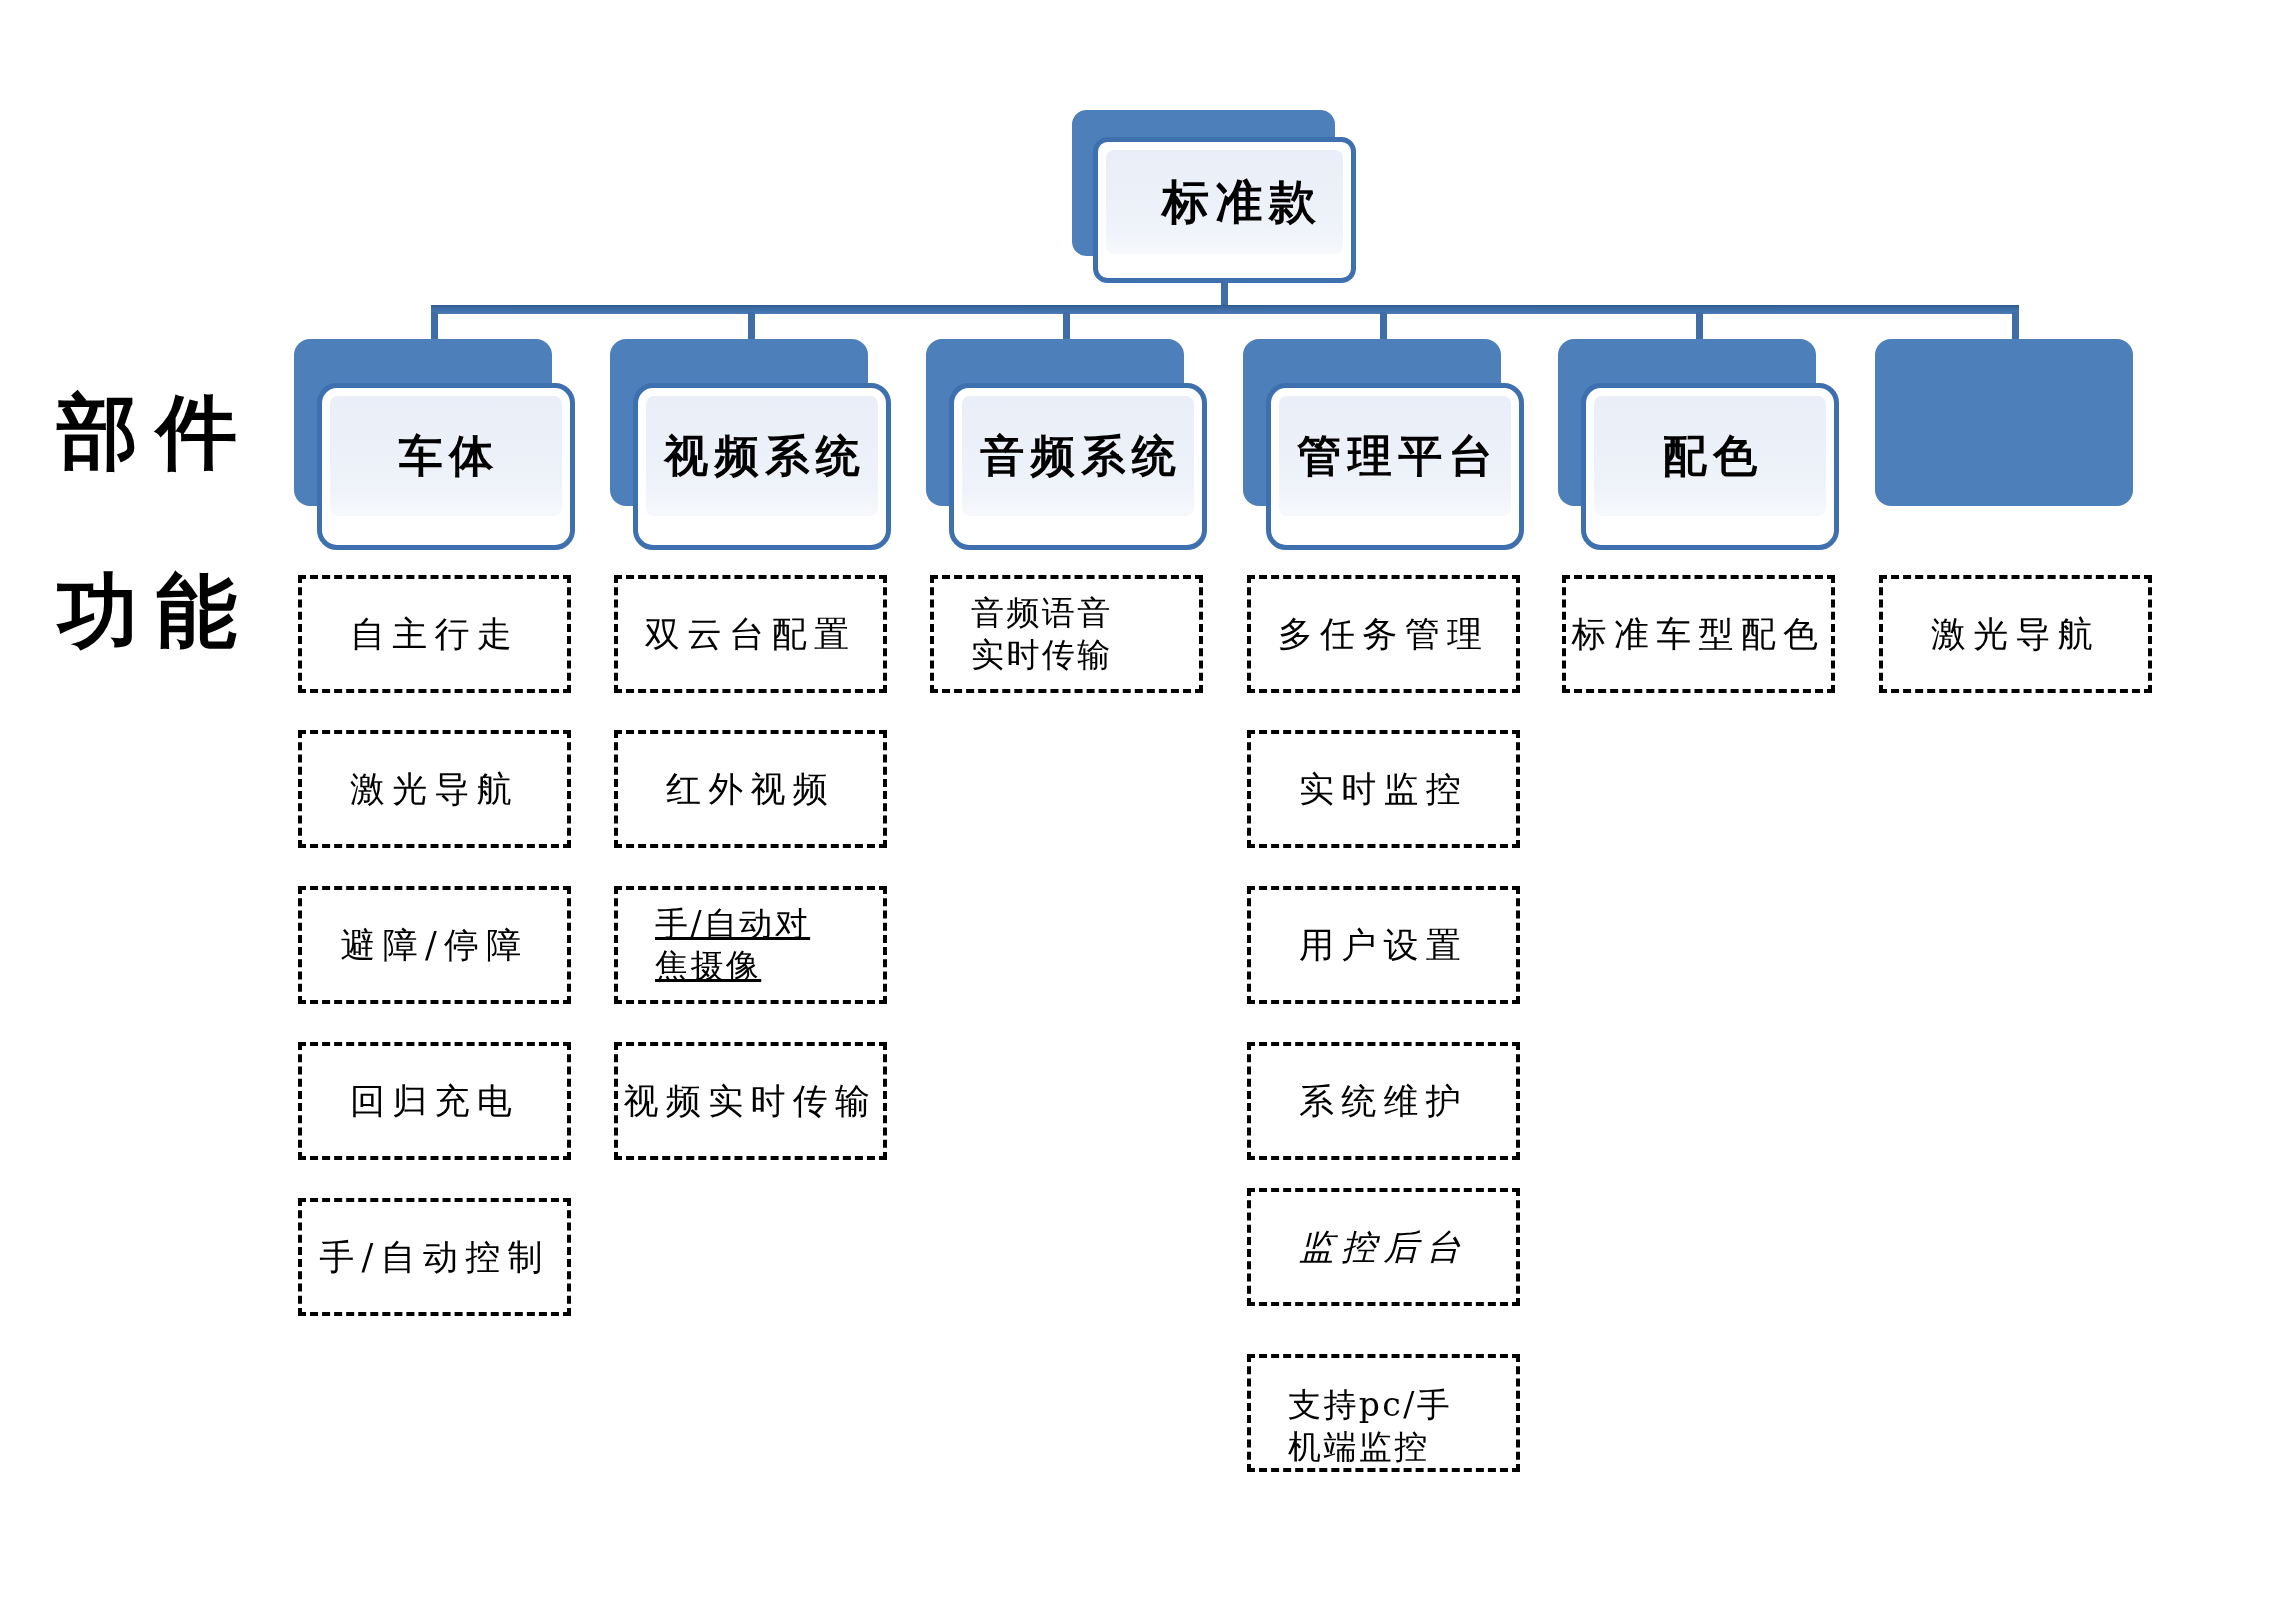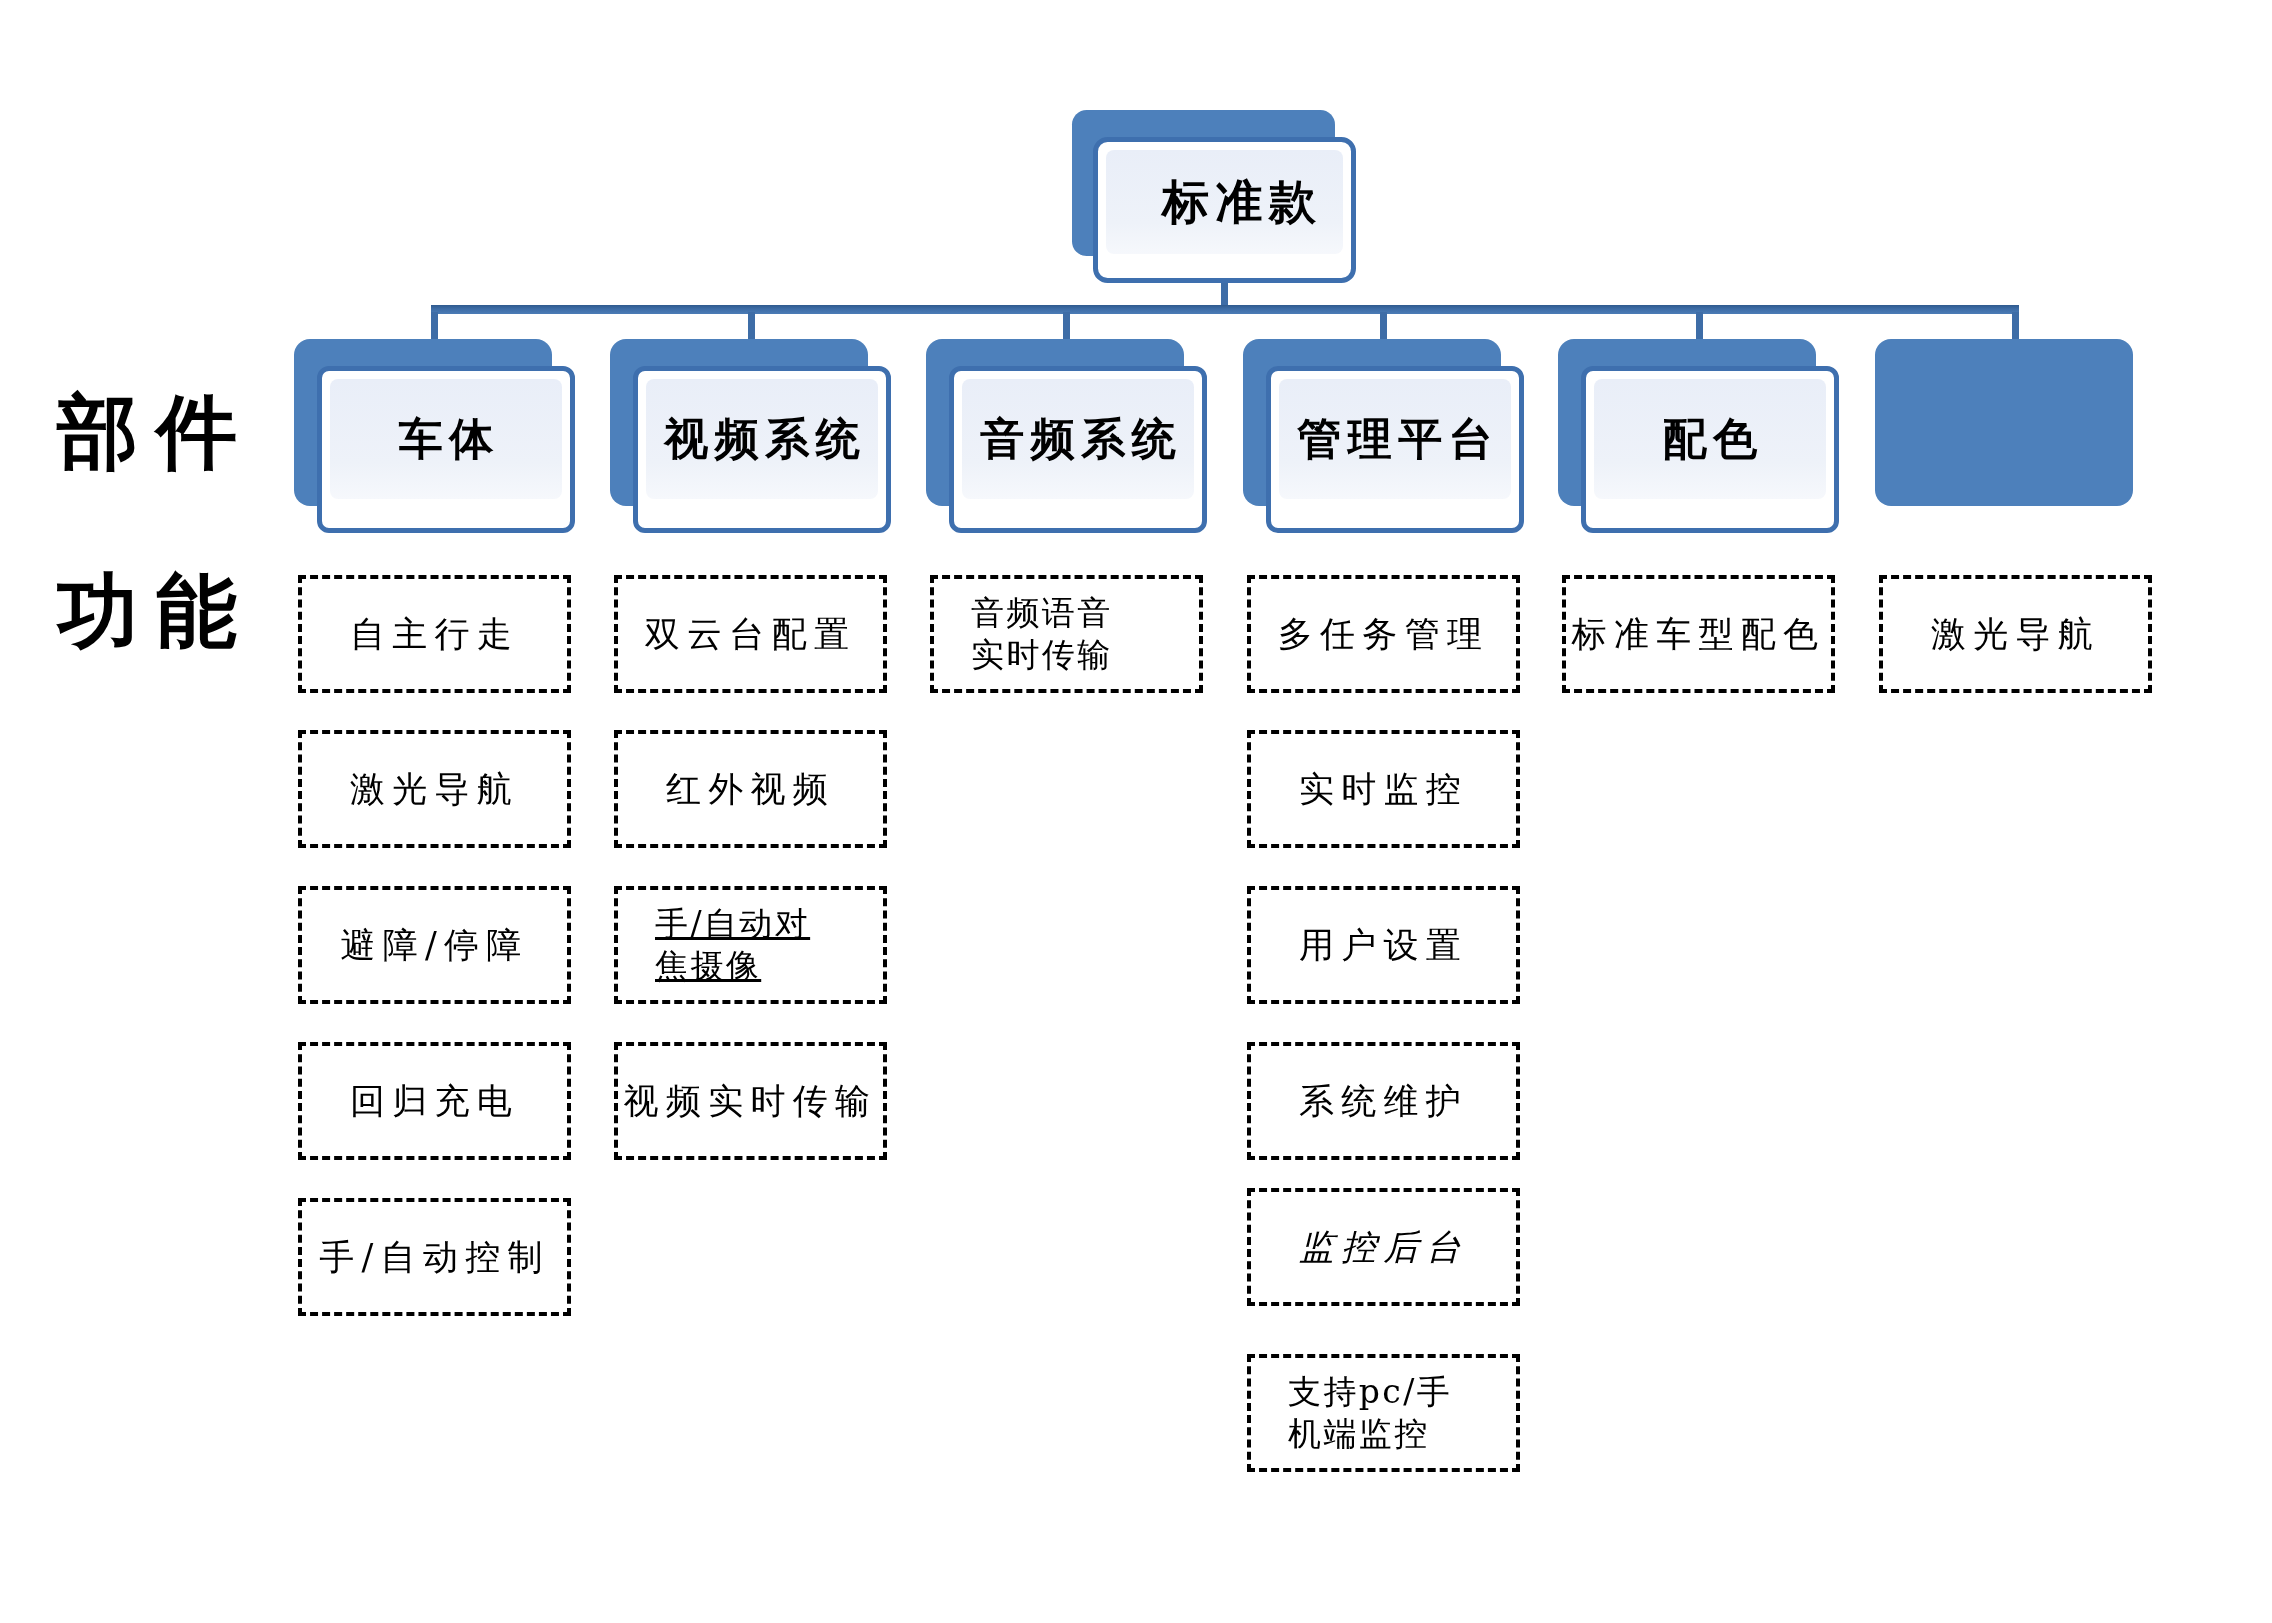--- a/index.html
+++ b/index.html
@@ -38,26 +38,26 @@
 
   
   .node-card { position: absolute; width: 281px; height: 195px; }
   .card-back {
     position: absolute; left: 0; top: 0;
     width: 258px; height: 167px;
     background: var(--card-blue, #4d80bb);
     border-radius: 16px;
   }
   .card-front {
-    position: absolute; left: 23px; top: 27px;
+    position: absolute; left: 23px; top: 44px;
     width: 258px; height: 167px;
     box-sizing: border-box;
     background: #ffffff;
     border: 5.7px solid var(--card-border, #3e6fae);
-    border-radius: 12px;
+    border-radius: 20px;
   }
   .card-panel {
     position: absolute; left: 8px; right: 8px; top: 8px; bottom: 29px;
     background: linear-gradient(to bottom, var(--card-panel, #e9eef8) 0%, #eef2f9 70%, #f6f8fc 100%);
     border-radius: 8px;
     display: flex; align-items: center; justify-content: center;
   }
   .card-label {
     font-size: 44px;
     font-weight: bold;
@@ -166,21 +166,21 @@
           <div class="card-panel">
             <span class="card-label">管理平台</span>
           </div>
         </div>
       </div>
       <div class="feature-box" style="left: 1247px; top: 575px;"><span>多任务管理</span></div>
       <div class="feature-box" style="left: 1247px; top: 730px;"><span>实时监控</span></div>
       <div class="feature-box" style="left: 1247px; top: 886px;"><span>用户设置</span></div>
       <div class="feature-box" style="left: 1247px; top: 1042px;"><span>系统维护</span></div>
       <div class="feature-box" style="left: 1247px; top: 1188px; font-style: italic;"><span>监控后台</span></div>
-      <div class="feature-box multiline" style="left: 1247px; top: 1354px;"><span>支持pc/手
+      <div class="feature-box multiline" style="left: 1247px; top: 1354px; align-items: flex-end;"><span>支持pc/手
 机端监控</span></div>
       <div class="node-card" style="left: 1558px; top: 339px;">
         <div class="card-back"></div>
         <div class="card-front">
           <div class="card-panel">
             <span class="card-label">配色</span>
           </div>
         </div>
       </div>
       <div class="feature-box" style="left: 1562px; top: 575px;"><span>标准车型配色</span></div>

